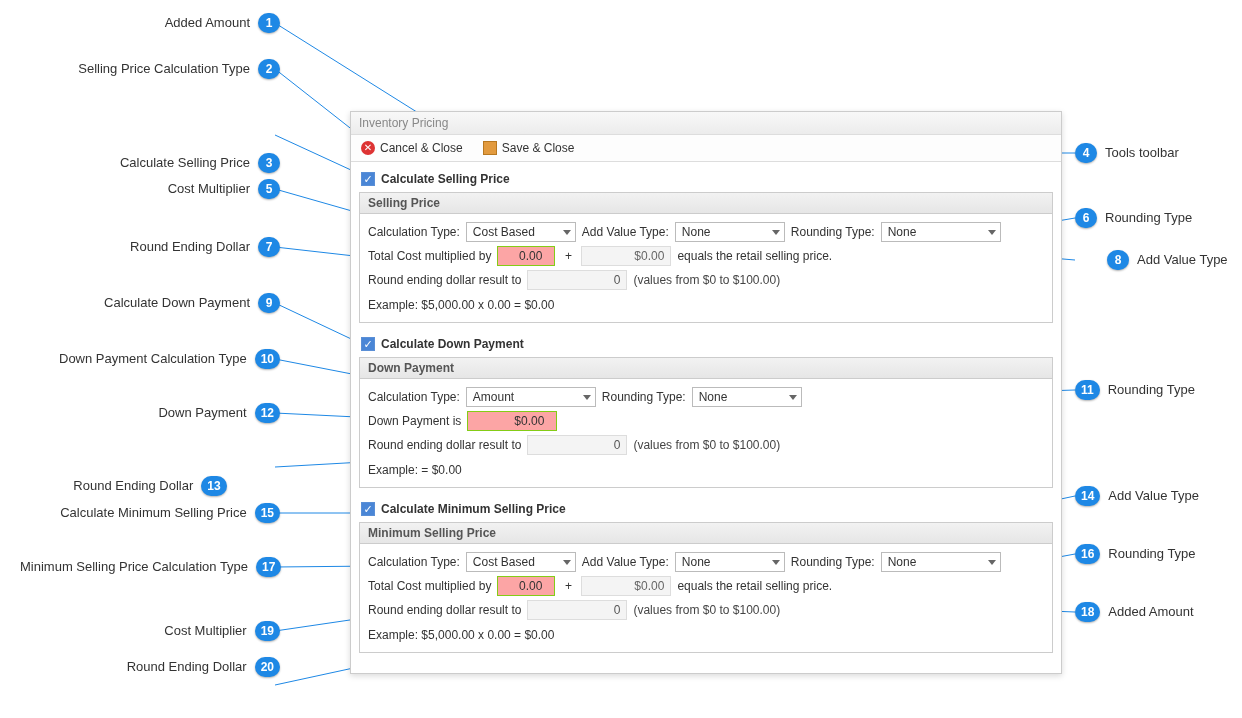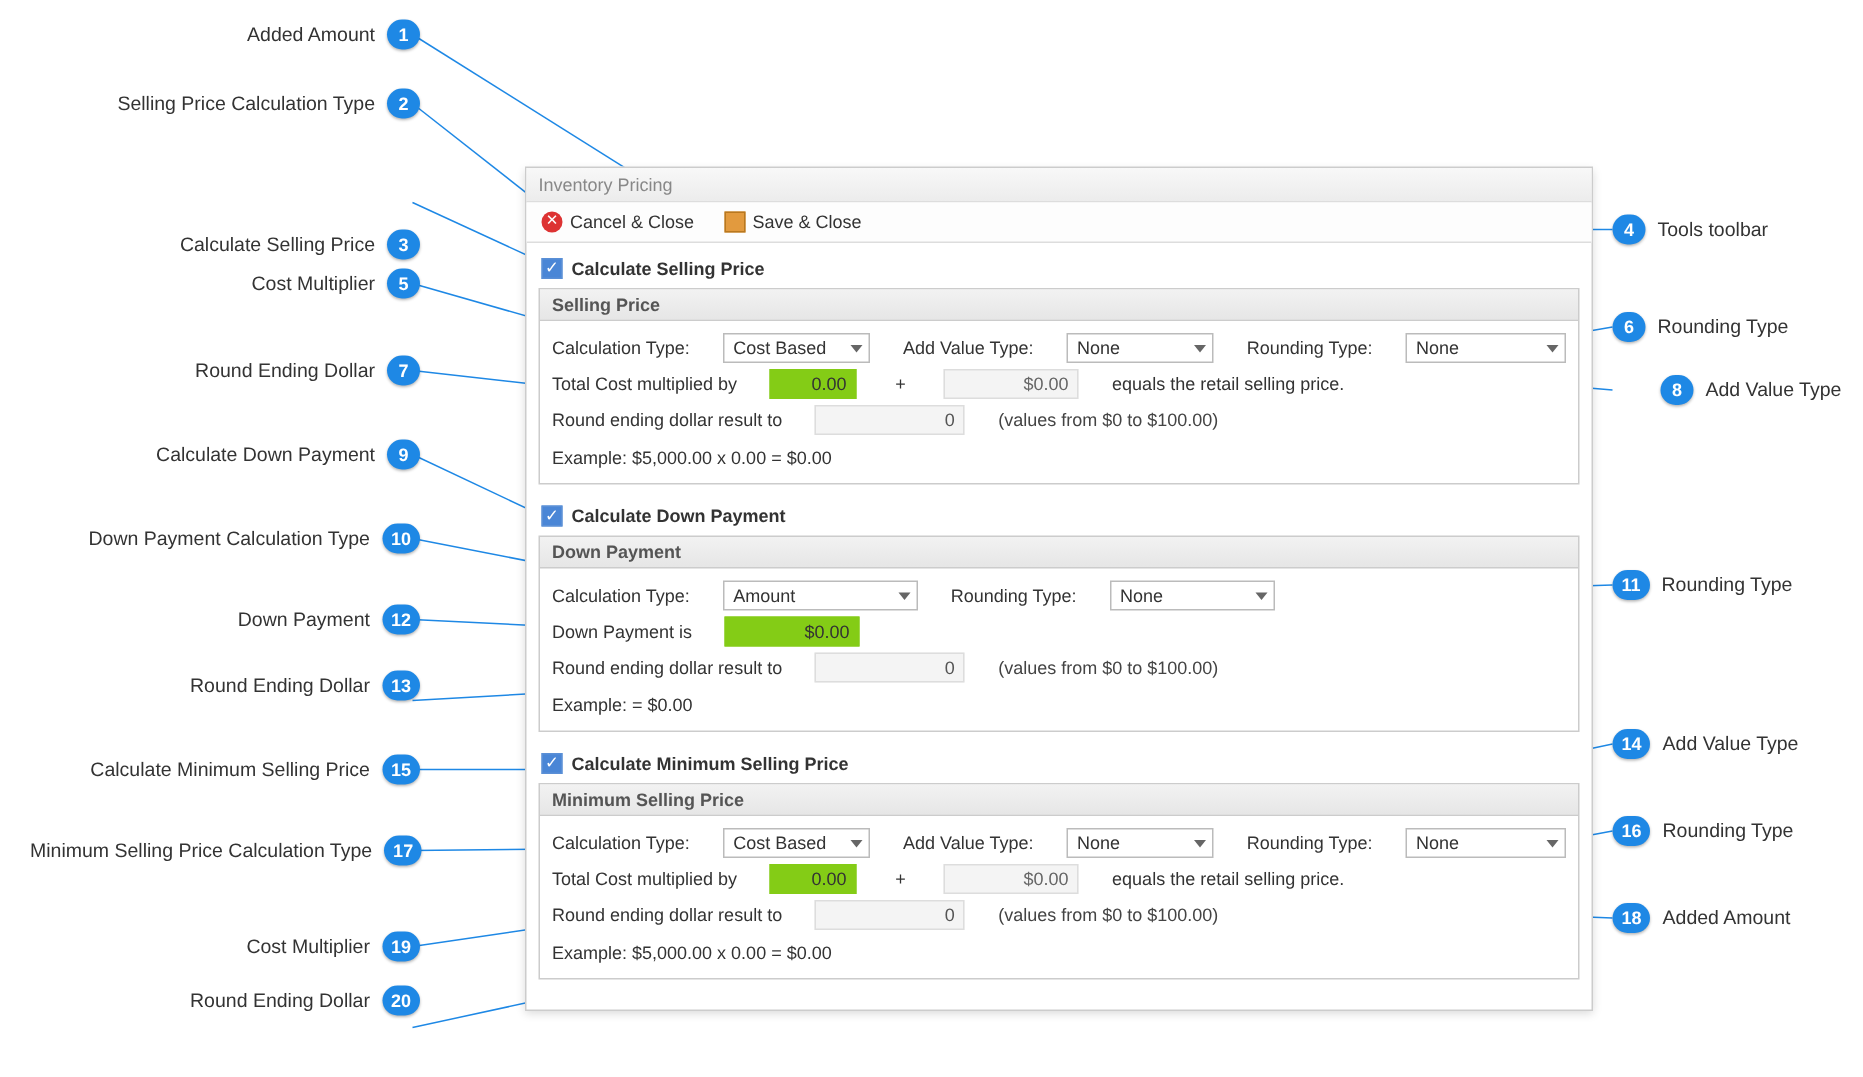--- a/index.html
+++ b/index.html
@@ -71,38 +71,38 @@
   }
   .section-header {
     background: linear-gradient(#f2f2f2,#e6e6e6);
     padding: 3px 8px;
     font-weight:bold;
     color:#555;
     border-bottom:1px solid #ccc;
     font-size:12px;
   }
   .section-body { padding:6px 8px 8px 8px; }
-  .row { display:flex; align-items:center; gap:22px; padding:2px 0; flex-wrap:nowrap; }
+  .row { display:flex; align-items:center; gap:6px; padding:2px 0; flex-wrap:nowrap; }
   .lbl { white-space:nowrap; }
   .select {
     border:1px solid #bbb;
     height:20px;
     display:inline-flex; align-items:center; justify-content:space-between;
     padding:0 4px 0 6px;
     background:#fff;
     min-width:90px;
   }
   .select .caret {
     width:0;height:0;border-left:4px solid transparent;border-right:4px solid transparent;border-top:5px solid #666;
     margin-left:6px;
   }
   .num-input {
-    border:7px solid #84cc16; height:20px; width:58px;
+    border:1px solid #84cc16; height:20px; width:58px;
     display:inline-flex; align-items:center; justify-content:flex-end;
-    padding:0 0; background:#84cc16;
+    padding:0 12px; background:#fca5a5;
   }
   .num-input.mid { width: 80px; justify-content:flex-end; }
   .disabled-box {
     border:1px solid #ddd; height:20px; width:90px;
     display:inline-flex; align-items:center; justify-content:flex-end;
     padding:0 6px; background:#f4f4f4; color:#666;
   }
   .readonly-box {
     border:1px solid #ddd; height:20px; width:100px;
     display:inline-flex; align-items:center; justify-content:flex-end;
@@ -160,21 +160,21 @@
 </svg>
 
 <div class="callout-label callout-left" style="left:20px; top:13px; width:260px;"><span>Added Amount</span><span class="badge">1</span></div>
 <div class="callout-label callout-left" style="left:20px; top:59px; width:260px;"><span>Selling Price Calculation Type</span><span class="badge">2</span></div>
 <div class="callout-label callout-left" style="left:20px; top:125px; width:260px;margin-top:28px;"><span>Calculate Selling Price</span><span class="badge">3</span></div>
 <div class="callout-label callout-left" style="left:20px; top:179px; width:260px;"><span>Cost Multiplier</span><span class="badge">5</span></div>
 <div class="callout-label callout-left" style="left:20px; top:237px; width:260px;"><span>Round Ending Dollar</span><span class="badge">7</span></div>
 <div class="callout-label callout-left" style="left:20px; top:293px; width:260px;"><span>Calculate Down Payment</span><span class="badge">9</span></div>
 <div class="callout-label callout-left" style="left:20px; top:349px; width:260px;"><span>Down Payment Calculation Type</span><span class="badge">10</span></div>
 <div class="callout-label callout-left" style="left:20px; top:403px; width:260px;"><span>Down Payment</span><span class="badge">12</span></div>
-<div class="callout-label callout-left" style="left:20px; top:447px; width:260px;"><span>Round Ending Dollar</span><span class="badge">13</span></div>
+<div class="callout-label callout-left" style="left:20px; top:476px; width:260px;text-align:center;"><span>Round Ending Dollar</span><span class="badge">13</span></div>
 <div class="callout-label callout-left" style="left:20px; top:503px; width:260px;"><span>Calculate Minimum Selling Price</span><span class="badge">15</span></div>
 <div class="callout-label callout-left" style="left:20px; top:557px; width:260px;"><span>Minimum Selling Price Calculation Type</span><span class="badge">17</span></div>
 <div class="callout-label callout-left" style="left:20px; top:621px; width:260px;"><span>Cost Multiplier</span><span class="badge">19</span></div>
 <div class="callout-label callout-left" style="left:20px; top:657px; width:260px;"><span>Round Ending Dollar</span><span class="badge">20</span></div>
 
 <div class="callout-label callout-right" style="left:1075px; top:143px;"><span class="badge">4</span><span>Tools toolbar</span></div>
 <div class="callout-label callout-right" style="left:1075px; top:208px;"><span class="badge">6</span><span>Rounding Type</span></div>
 <div class="callout-label callout-right" style="left:1075px; top:250px;margin-left:32px;"><span class="badge">8</span><span>Add Value Type</span></div>
 <div class="callout-label callout-right" style="left:1075px; top:380px;"><span class="badge">11</span><span>Rounding Type</span></div>
 <div class="callout-label callout-right" style="left:1075px; top:486px;"><span class="badge">14</span><span>Add Value Type</span></div>

